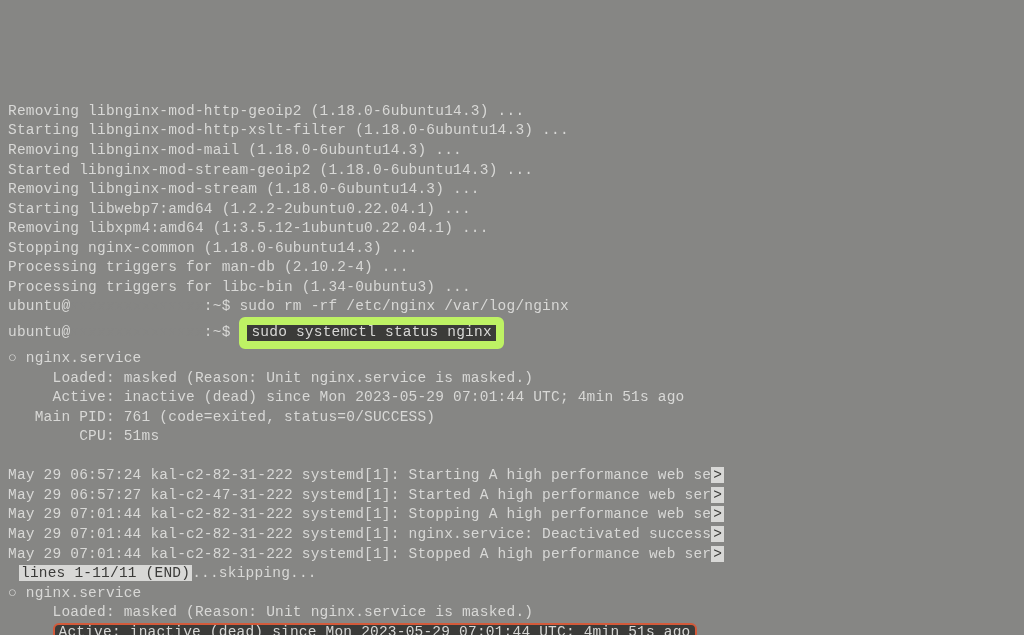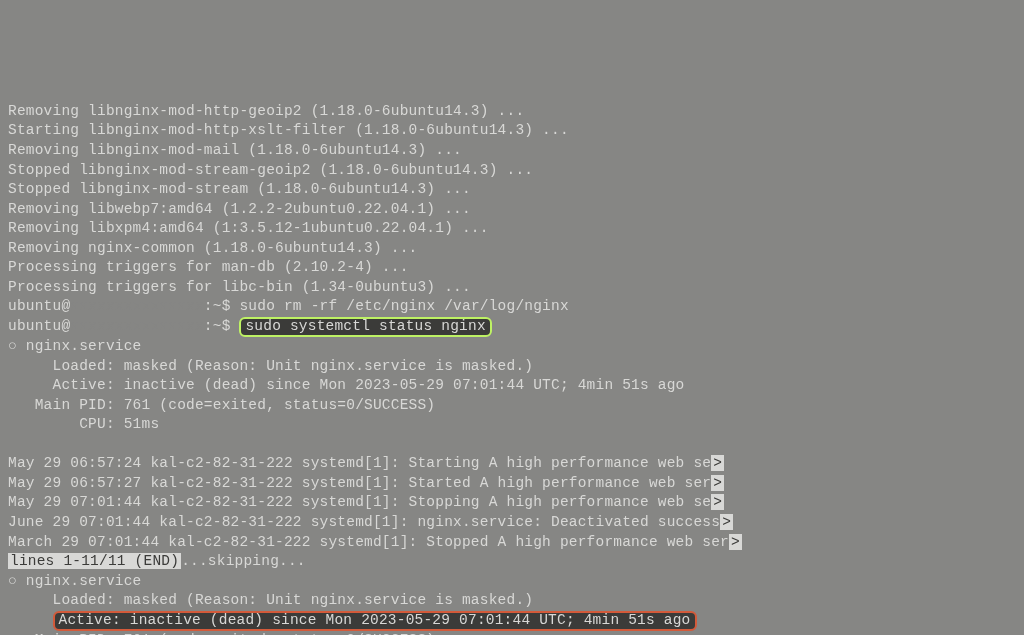--- a/index.html
+++ b/index.html
@@ -23,75 +23,76 @@
       letter-spacing: 0.2px;
     }
     .redacted {
       display: inline-block;
       background: #868684;
       color: #868684;
     }
     .highlight-cmd {
       background: #3b3b39;
       color: #d8d8d6;
-      border: 2px solid #bef264;
+      border: 8px solid #bef264;
       border-radius: 6px;
       padding: 0 4px;
       display: inline-block;
       line-height: 1.1;
     }
     .highlight-status {
       background: #3b3b39;
       color: #d8d8d6;
       border: 2px solid #d35a3a;
       border-radius: 6px;
       padding: 0 4px;
       display: inline-block;
       line-height: 1.1;
     }
     .inv {
       background: #d8d8d6;
       color: #3b3b39;
       padding: 0 2px;
+      margin-left: 11px;
     }
     .scroll-arrow {
       background: #d8d8d6;
       color: #3b3b39;
       padding: 0 2px;
     }
   </style>
 </head>
 <body>
 
 
 
 <div class="term">
 <span>Removing libnginx-mod-http-geoip2 (1.18.0-6ubuntu14.3) ...</span>
 <span>Starting libnginx-mod-http-xslt-filter (1.18.0-6ubuntu14.3) ...</span>
 <span>Removing libnginx-mod-mail (1.18.0-6ubuntu14.3) ...</span>
-<span>Stopped libnginx-mod-stream-geoip2 (1.18.0-6ubuntu14.3) ...</span>
-<span>Stopped libnginx-mod-stream (1.18.0-6ubuntu14.3) ...</span>
-<span>Removing libwebp7:amd64 (1.2.2-2ubuntu0.22.04.1) ...</span>
+<span>Started libnginx-mod-stream-geoip2 (1.18.0-6ubuntu14.3) ...</span>
+<span>Removing libnginx-mod-stream (1.18.0-6ubuntu14.3) ...</span>
+<span>Starting libwebp7:amd64 (1.2.2-2ubuntu0.22.04.1) ...</span>
 <span>Removing libxpm4:amd64 (1:3.5.12-1ubuntu0.22.04.1) ...</span>
-<span>Removing nginx-common (1.18.0-6ubuntu14.3) ...</span>
+<span>Stopping nginx-common (1.18.0-6ubuntu14.3) ...</span>
 <span>Processing triggers for man-db (2.10.2-4) ...</span>
 <span>Processing triggers for libc-bin (1.34-0ubuntu3) ...</span>
 <span>ubuntu@</span><span class="redacted">xxxxxxxxxxxxxxx</span><span>:~$ </span><span>sudo rm -rf /etc/nginx /var/log/nginx</span>
 <span>ubuntu@</span><span class="redacted">xxxxxxxxxxxxxxx</span><span>:~$ </span><span class="highlight-cmd">sudo systemctl status nginx</span>
 <span>○ nginx.service</span>
 <span>     Loaded: masked (Reason: Unit nginx.service is masked.)</span>
 <span>     Active: inactive (dead) since Mon 2023-05-29 07:01:44 UTC; 4min 51s ago</span>
 <span>   Main PID: 761 (code=exited, status=0/SUCCESS)</span>
 <span>        CPU: 51ms</span>
 
 <span>May 29 06:57:24 kal-c2-82-31-222 systemd[1]: Starting A high performance web se</span><span class="scroll-arrow">&gt;</span>
-<span>May 29 06:57:27 kal-c2-82-31-222 systemd[1]: Started A high performance web ser</span><span class="scroll-arrow">&gt;</span>
+<span>May 29 06:57:27 kal-c2-47-31-222 systemd[1]: Started A high performance web ser</span><span class="scroll-arrow">&gt;</span>
 <span>May 29 07:01:44 kal-c2-82-31-222 systemd[1]: Stopping A high performance web se</span><span class="scroll-arrow">&gt;</span>
-<span>June 29 07:01:44 kal-c2-82-31-222 systemd[1]: nginx.service: Deactivated success</span><span class="scroll-arrow">&gt;</span>
-<span>March 29 07:01:44 kal-c2-82-31-222 systemd[1]: Stopped A high performance web ser</span><span class="scroll-arrow">&gt;</span>
+<span>May 29 07:01:44 kal-c2-82-31-222 systemd[1]: nginx.service: Deactivated success</span><span class="scroll-arrow">&gt;</span>
+<span>May 29 07:01:44 kal-c2-82-31-222 systemd[1]: Stopped A high performance web ser</span><span class="scroll-arrow">&gt;</span>
 <span class="inv">lines 1-11/11 (END)</span><span>...skipping...</span>
 <span>○ nginx.service</span>
 <span>     Loaded: masked (Reason: Unit nginx.service is masked.)</span>
 <span>     </span><span class="highlight-status">Active: inactive (dead) since Mon 2023-05-29 07:01:44 UTC; 4min 51s ago</span>
 <span>   Main PID: 761 (code=exited, status=0/SUCCESS)</span>
 
 
 
 
 

